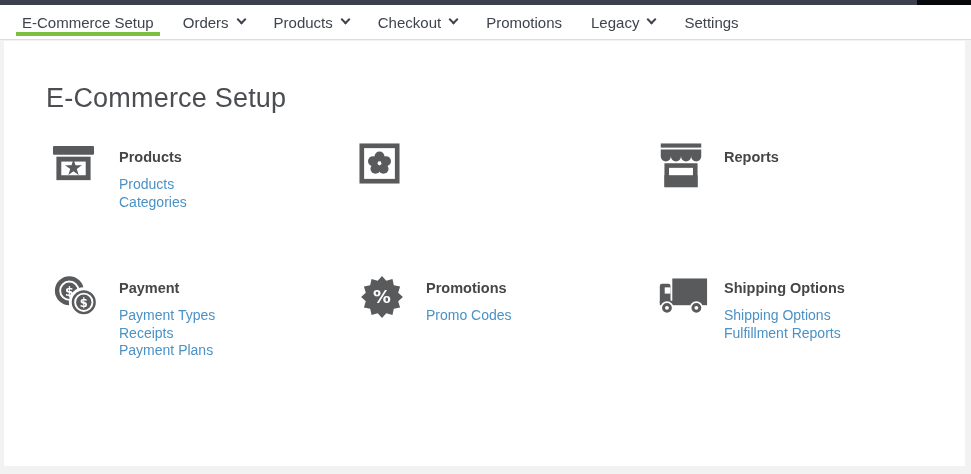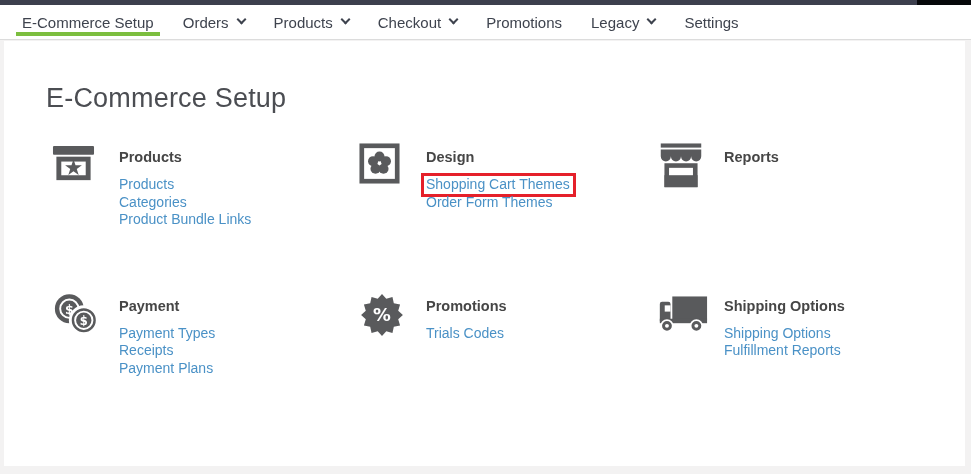--- a/index.html
+++ b/index.html
@@ -123,43 +123,35 @@
             <rect x="1" y="3" width="42" height="9" rx="1" fill="currentColor"></rect>
             <rect x="7" y="16.5" width="30" height="19" fill="#fff" stroke="currentColor" stroke-width="5"></rect>
             <polygon fill="currentColor" points="22,16.5 24.06,22.67 30.56,22.72 25.33,26.58 27.29,32.78 22,29 16.71,32.78 18.67,26.58 13.44,22.72 19.94,22.67"></polygon>
           </svg>
         </div>
     <div class="section-body">
       <div class="section-title">Products</div>
       <div class="section-links">
             <a class="section-link">Products</a>
             <a class="section-link">Categories</a>
-            <a class="section-link">Product Bundle Links</a>
           </div>
     </div>
   </div>
 
   <div class="section">
     <div class="section-icon">
           <svg width="41" height="41" viewBox="0 0 44 44">
             <rect x="3" y="3" width="38" height="38" fill="#fff" stroke="currentColor" stroke-width="5"></rect>
             <circle cx="22" cy="14.5" r="5.4" fill="currentColor"></circle>
             <circle cx="28.9" cy="19.5" r="5.4" fill="currentColor"></circle>
             <circle cx="26.3" cy="27.6" r="5.4" fill="currentColor"></circle>
             <circle cx="17.7" cy="27.6" r="5.4" fill="currentColor"></circle>
             <circle cx="15.1" cy="19.5" r="5.4" fill="currentColor"></circle>
           </svg>
         </div>
-    <div class="section-body">
-      <div class="section-title">Design</div>
-      <div class="section-links">
-            <a class="section-link">Shopping Cart Themes<span class="red-box"></span></a>
-            <a class="section-link">Order Form Themes</a>
-          </div>
-    </div>
   </div>
 
   <div class="section">
     <div class="section-icon">
           <svg width="48" height="46" viewBox="0 0 52 50">
             <rect x="4" y="0.5" width="44" height="4.5" fill="currentColor"></rect>
             <path fill="currentColor" d="M4 7 h44 v7.5 a5.5 5.5 0 0 1 -11 0 a5.5 5.5 0 0 1 -11 0 a5.5 5.5 0 0 1 -11 0 a5.5 5.5 0 0 1 -11 0 z"></path>
             <rect x="10.5" y="24.5" width="31" height="21" fill="#fff" stroke="currentColor" stroke-width="5"></rect>
             <rect x="8" y="35" width="36" height="13" fill="currentColor"></rect>
           </svg>
@@ -193,21 +185,21 @@
   <div class="section">
     <div class="section-icon">
           <svg width="46" height="46" viewBox="0 0 44 44">
             <polygon fill="currentColor" points="42,22 37.5,26.1 39.3,32 33.3,33.3 32,39.3 26.1,37.5 22,42 17.9,37.5 12,39.3 10.7,33.3 4.7,32 6.5,26.1 2,22 6.5,17.9 4.7,12 10.7,10.7 12,4.7 17.9,6.5 22,2 26.1,6.5 32,4.7 33.3,10.7 39.3,12 37.5,17.9"></polygon>
             <text x="22" y="28" text-anchor="middle" fill="#fff" font-family="DejaVu Sans, sans-serif" font-size="17" font-weight="bold">%</text>
           </svg>
         </div>
     <div class="section-body">
       <div class="section-title">Promotions</div>
       <div class="section-links">
-            <a class="section-link">Trials Codes</a>
+            <a class="section-link">Promo Codes</a>
           </div>
     </div>
   </div>
 
   <div class="section">
     <div class="section-icon">
           <svg width="52" height="41" viewBox="0 0 58 46">
             <rect x="17" y="5" width="39" height="26" fill="currentColor"></rect>
             <rect x="3" y="11" width="12" height="24" rx="2.5" fill="currentColor"></rect>
             <rect x="8.5" y="15" width="6.5" height="7" fill="#fff"></rect>

